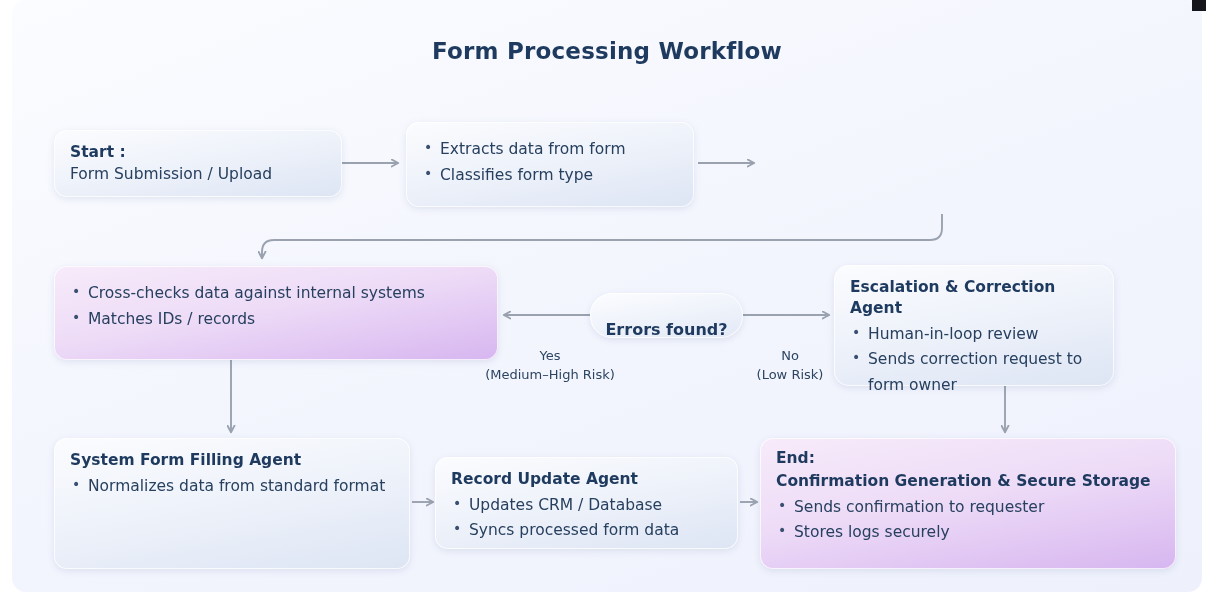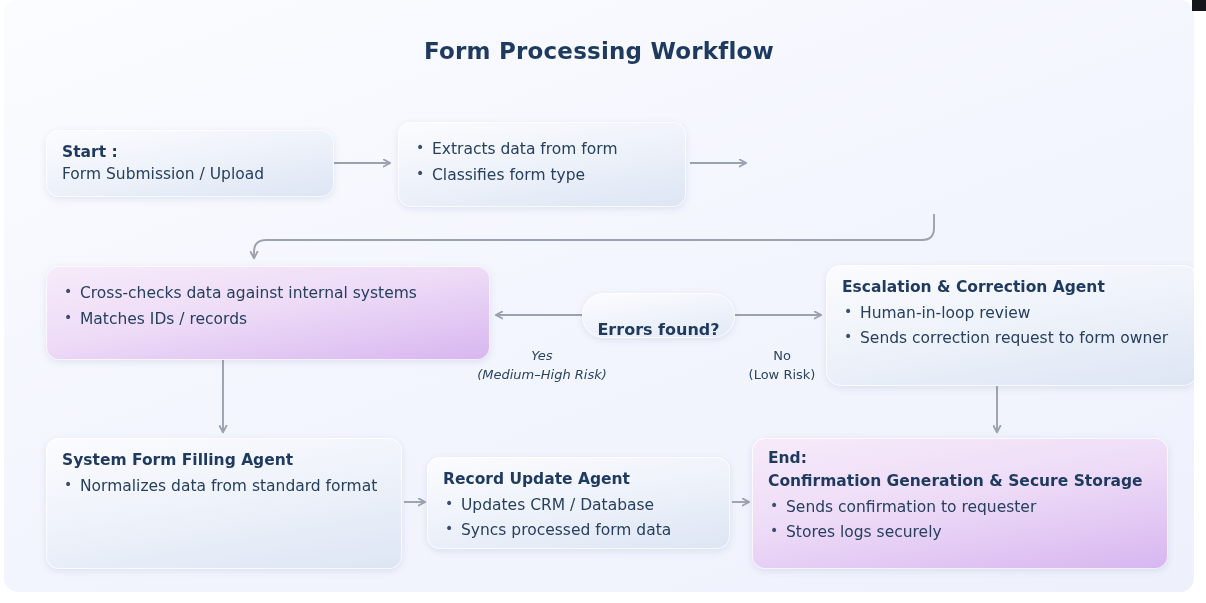--- a/index.html
+++ b/index.html
@@ -8,21 +8,21 @@
     background: #ffffff;
   }
   body {
     width: 1206px;
     height: 603px;
     overflow: hidden;
     font-family: "DejaVu Sans", "Liberation Sans", sans-serif;
   }
   #canvas {
     position: absolute;
-    left: 4px; top: 0;
+    left: 12px; top: 0;
     width: 1190px;
     height: 592px;
     border-radius: 14px;
     background: linear-gradient(160deg, #fbfcff 0%, #f4f6fe 45%, #eef1fc 100%);
     overflow: hidden;
   }
   #corner-artifact {
     position: absolute;
     left: 1192px; top: 0;
     width: 14px; height: 11px;
@@ -169,31 +169,31 @@
     <ul class="bullets">
       <li>Cross-checks data against internal systems</li>
       <li>Matches IDs / records</li>
     </ul>
   </div>
 
   <div class="node decision" style="left:578px; top:293px; width:153px; height:45px;">
     <span class="decision-label">Errors found?</span>
   </div>
 
-  <div class="edge-label" style="left:463px; top:347px; width:150px;font-style:italic;">
+  <div class="edge-label" style="left:463px; top:347px; width:150px;">
     <div>Yes</div>
     <div>(Medium–High Risk)</div>
   </div>
 
   <div class="edge-label" style="left:718px; top:347px; width:120px;">
     <div>No</div>
     <div>(Low Risk)</div>
   </div>
 
-  <div class="node blue" style="left:822px; top:265px; width:372px; height:121px;border-radius:15px;">
+  <div class="node blue" style="left:822px; top:265px; width:280px; height:121px;border-radius:15px;">
     <div class="node-title">Escalation &amp; Correction Agent</div>
     <ul class="bullets">
       <li>Human-in-loop review</li>
       <li>Sends correction request to form owner</li>
     </ul>
   </div>
 
   <div class="node blue" style="left:42px; top:438px; width:356px; height:131px;">
     <div class="node-title">System Form Filling Agent</div>
     <ul class="bullets">

